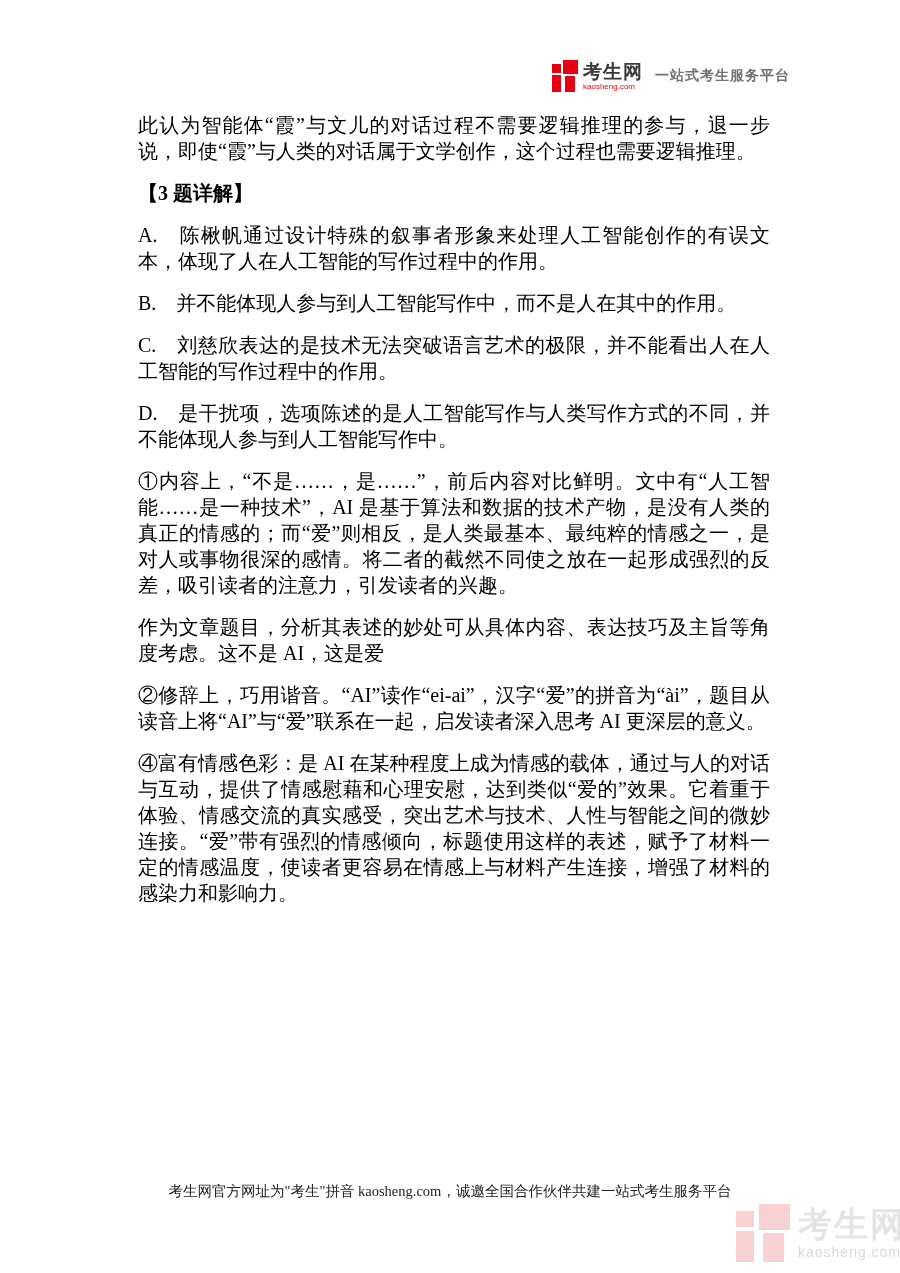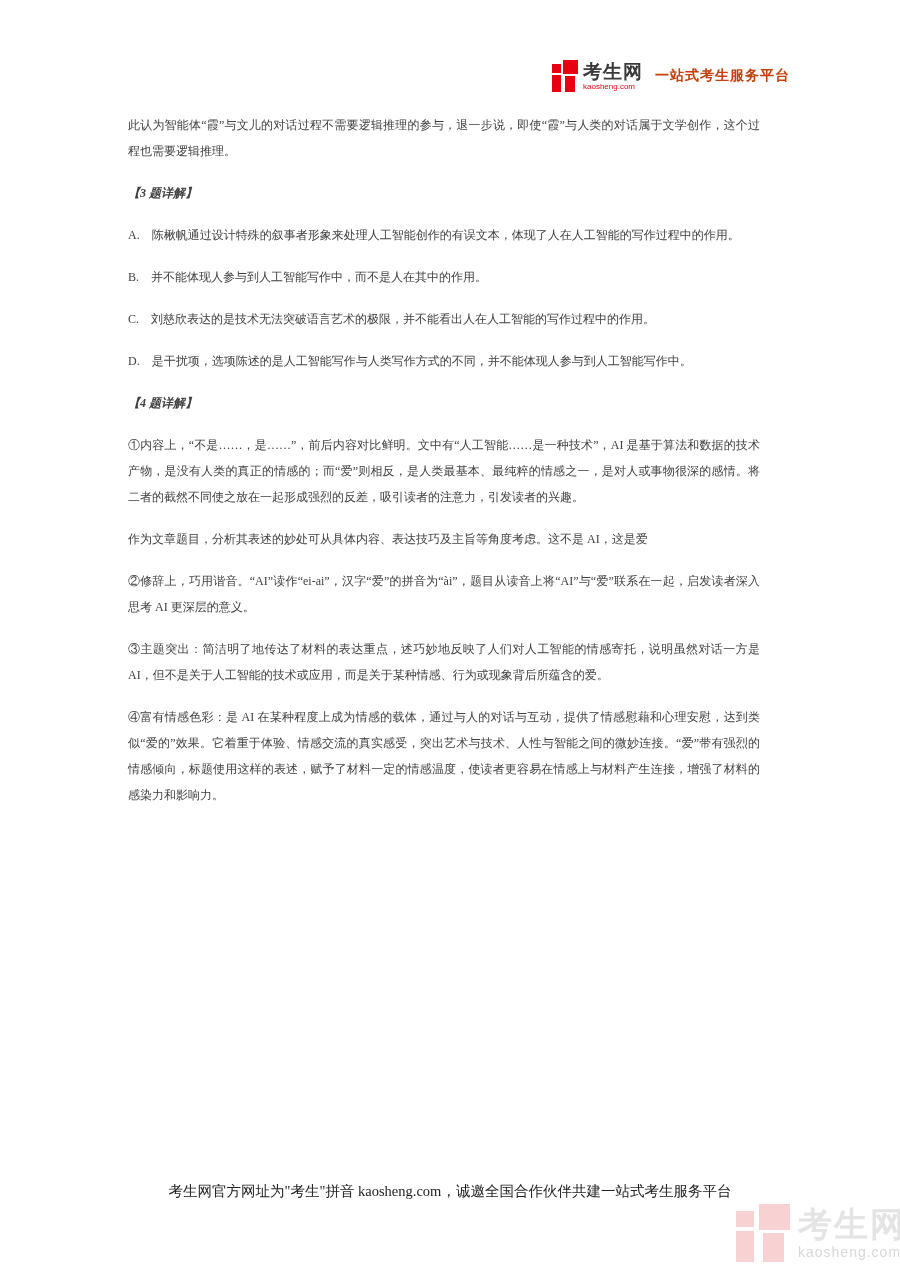--- a/index.html
+++ b/index.html
@@ -41,37 +41,37 @@
   }
   .logo-text .dom {
     font-size: 8px;
     color: #e60012;
     margin-top: 2px;
     font-family: "Liberation Sans", sans-serif;
   }
   .tagline {
     font-size: 14px;
     font-weight: bold;
-    color: #c2410c;
+    color: #737373;
     letter-spacing: 1px;
   }
 
   
   .content {
     position: absolute;
     top: 112px;
-    left: 128px;
+    left: 138px;
     width: 632px;
-    font-size: 12px;
+    font-size: 20px;
     line-height: 26px;
     text-align: justify;
-    color: #404040;
+    color: #000000;
   }
   .content p { margin: 0 0 16px 0; }
-  .content p.sect-heading { font-weight: bold; font-style: italic; }
+  .content p.sect-heading { font-weight: bold; }
 
   
   .footer {
     position: absolute;
     top: 1182px;
     left: 0;
     width: 100%;
     text-align: center;
     font-size: 14.5px;
     color: #222222;
@@ -122,25 +122,23 @@
   <div class="tagline">一站式考生服务平台</div>
 </div>
 
 <div class="content">
   <p>此认为智能体“霞”与文儿的对话过程不需要逻辑推理的参与，退一步说，即使“霞”与人类的对话属于文学创作，这个过程也需要逻辑推理。</p>
   <p class="sect-heading">【3 题详解】</p>
   <p>A.　陈楸帆通过设计特殊的叙事者形象来处理人工智能创作的有误文本，体现了人在人工智能的写作过程中的作用。</p>
   <p>B.　并不能体现人参与到人工智能写作中，而不是人在其中的作用。</p>
   <p>C.　刘慈欣表达的是技术无法突破语言艺术的极限，并不能看出人在人工智能的写作过程中的作用。</p>
   <p>D.　是干扰项，选项陈述的是人工智能写作与人类写作方式的不同，并不能体现人参与到人工智能写作中。</p>
-  <p class="sect-heading">【4 题详解】</p>
   <p>①内容上，“不是……，是……”，前后内容对比鲜明。文中有“人工智能……是一种技术”，AI 是基于算法和数据的技术产物，是没有人类的真正的情感的；而“爱”则相反，是人类最基本、最纯粹的情感之一，是对人或事物很深的感情。将二者的截然不同使之放在一起形成强烈的反差，吸引读者的注意力，引发读者的兴趣。</p>
   <p>作为文章题目，分析其表述的妙处可从具体内容、表达技巧及主旨等角度考虑。这不是 AI，这是爱</p>
   <p>②修辞上，巧用谐音。“AI”读作“ei-ai”，汉字“爱”的拼音为“ài”，题目从读音上将“AI”与“爱”联系在一起，启发读者深入思考 AI 更深层的意义。</p>
-  <p>③主题突出：简洁明了地传达了材料的表达重点，述巧妙地反映了人们对人工智能的情感寄托，说明虽然对话一方是 AI，但不是关于人工智能的技术或应用，而是关于某种情感、行为或现象背后所蕴含的爱。</p>
   <p>④富有情感色彩：是 AI 在某种程度上成为情感的载体，通过与人的对话与互动，提供了情感慰藉和心理安慰，达到类似“爱的”效果。它着重于体验、情感交流的真实感受，突出艺术与技术、人性与智能之间的微妙连接。“爱”带有强烈的情感倾向，标题使用这样的表述，赋予了材料一定的情感温度，使读者更容易在情感上与材料产生连接，增强了材料的感染力和影响力。</p>
 </div>
 
 <div class="footer">考生网官方网址为"考生"拼音 kaosheng.com，诚邀全国合作伙伴共建一站式考生服务平台</div>
 
 <div class="watermark">
   <div class="logo-mark lg">
     <div class="blk b1"></div>
       <div class="blk b2"></div>
       <div class="blk b3"></div>

